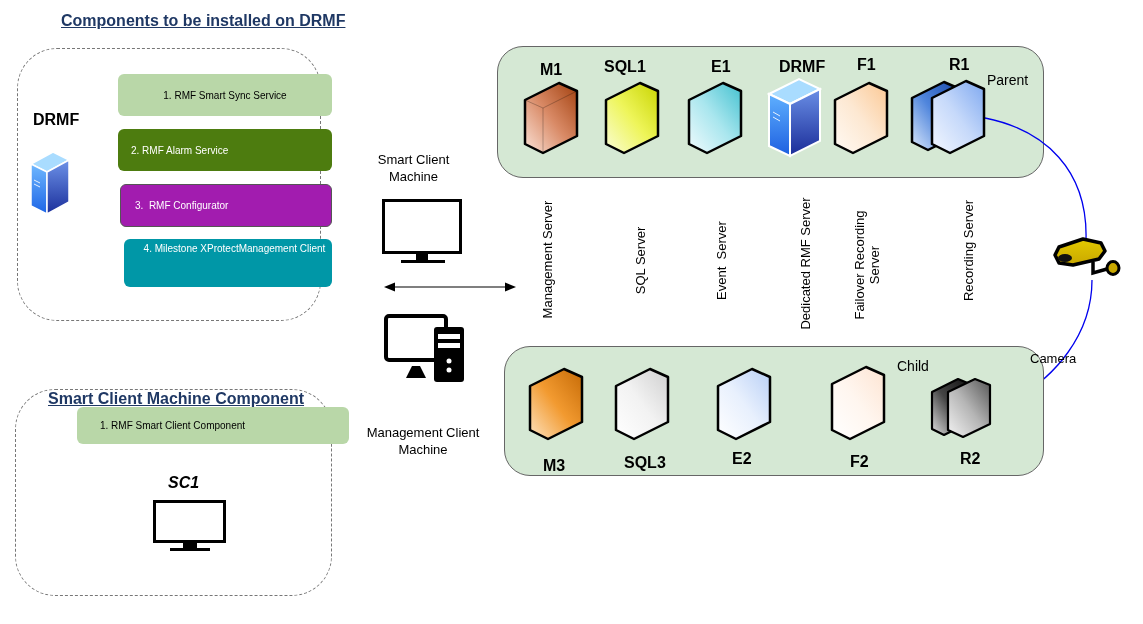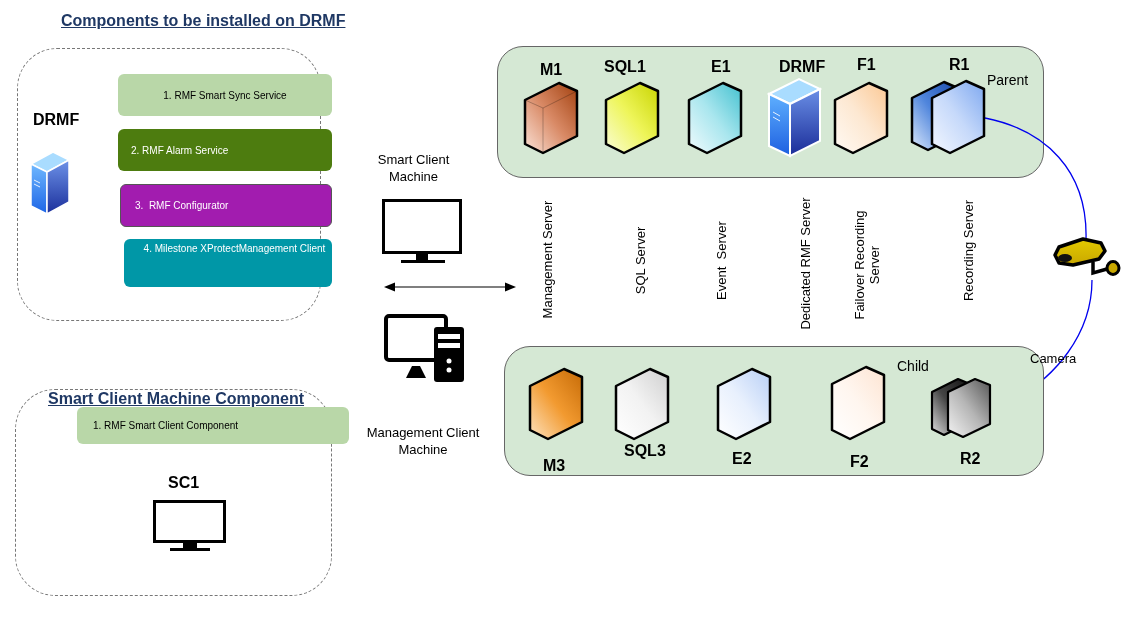--- a/index.html
+++ b/index.html
@@ -48,24 +48,24 @@
 <div class="comp" style="left:88px; top:184px; width:212px; height:43px; background:#a21caf; color:#fff; padding-left:14px; border:1px solid #555;">
   <span style="white-space:pre;">3.  RMF Configurator</span>
 </div>
 <div class="comp" style="left:92px; top:239px; width:208px; height:48px; background:#0097a7; color:#fff; padding-left:13px; flex-direction:row; align-items:flex-start; justify-content:center; line-height:20px;">
   <span>4. Milestone XProtect</span>
   <span>Management Client</span>
 </div>
 
 <div class="abs title-link" style="left:48px; top:350px;margin-top:40px;">Smart Client Machine Component</div>
 <div class="abs dashed" style="left:15px; top:389px; width:315px; height:205px;"></div>
-<div class="comp" style="left:45px; top:407px; width:272px; height:37px; background:#b9d7a8; padding-left:16px;">
+<div class="comp" style="left:45px; top:407px; width:272px; height:37px; background:#b9d7a8; padding-left:23px;">
   <span>1. RMF Smart Client Component</span>
 </div>
-<div class="lbl" style="left:168px; top:474px;">SC1</div>
+<div class="lbl" style="left:168px; top:474px;font-style:italic;">SC1</div>
 <svg class="abs" style="left:153px; top:500px;" width="74" height="54" viewBox="0 0 74 54">
   <rect x="1.5" y="1.5" width="70" height="40" fill="#fff" stroke="#000" stroke-width="3"></rect>
   <rect x="30" y="42" width="14" height="6" fill="#000"></rect>
   <rect x="17" y="48" width="40" height="3" fill="#000"></rect>
 </svg>
 
 <div class="plain" style="left:366px; top:151px; width:95px; line-height:17px;">
   <div>Smart Client</div>
   <div>Machine</div>
 </div>
@@ -247,21 +247,21 @@
         <stop offset="0" stop-color="#f4f4f4"></stop>
         <stop offset="0.5" stop-color="#b5b5b5"></stop>
         <stop offset="1" stop-color="#555"></stop>
       </linearGradient>
   </defs>
   <path d="M2,16 L28,3 L40,8 L40,46 L14,59 L2,53 Z" fill="url(#gR2a)" stroke="#000" stroke-width="2.2" stroke-linejoin="round"></path>
   <path d="M18,16 L45,3 L60,9 L60,48 L33,61 L18,54 Z" fill="url(#gR2b)" stroke="#000" stroke-width="2.2" stroke-linejoin="round"></path>
 </svg>
 
 <div class="lbl" style="left:543px; top:457px;">M3</div>
-<div class="lbl" style="left:624px; top:442px;">SQL3</div>
+<div class="lbl" style="left:624px; top:454px;">SQL3</div>
 <div class="lbl" style="left:732px; top:450px;">E2</div>
 <div class="lbl" style="left:850px; top:453px;">F2</div>
 <div class="lbl" style="left:960px; top:450px;">R2</div>
 
 <svg class="abs" style="left:1053px; top:235px;" width="70" height="48" viewBox="0 0 70 48">
   <defs>
     <linearGradient id="gCam" x1="0" y1="0" x2="0" y2="1">
         <stop offset="0" stop-color="#e3c900"></stop>
         <stop offset="1" stop-color="#c9a800"></stop>
       </linearGradient>

